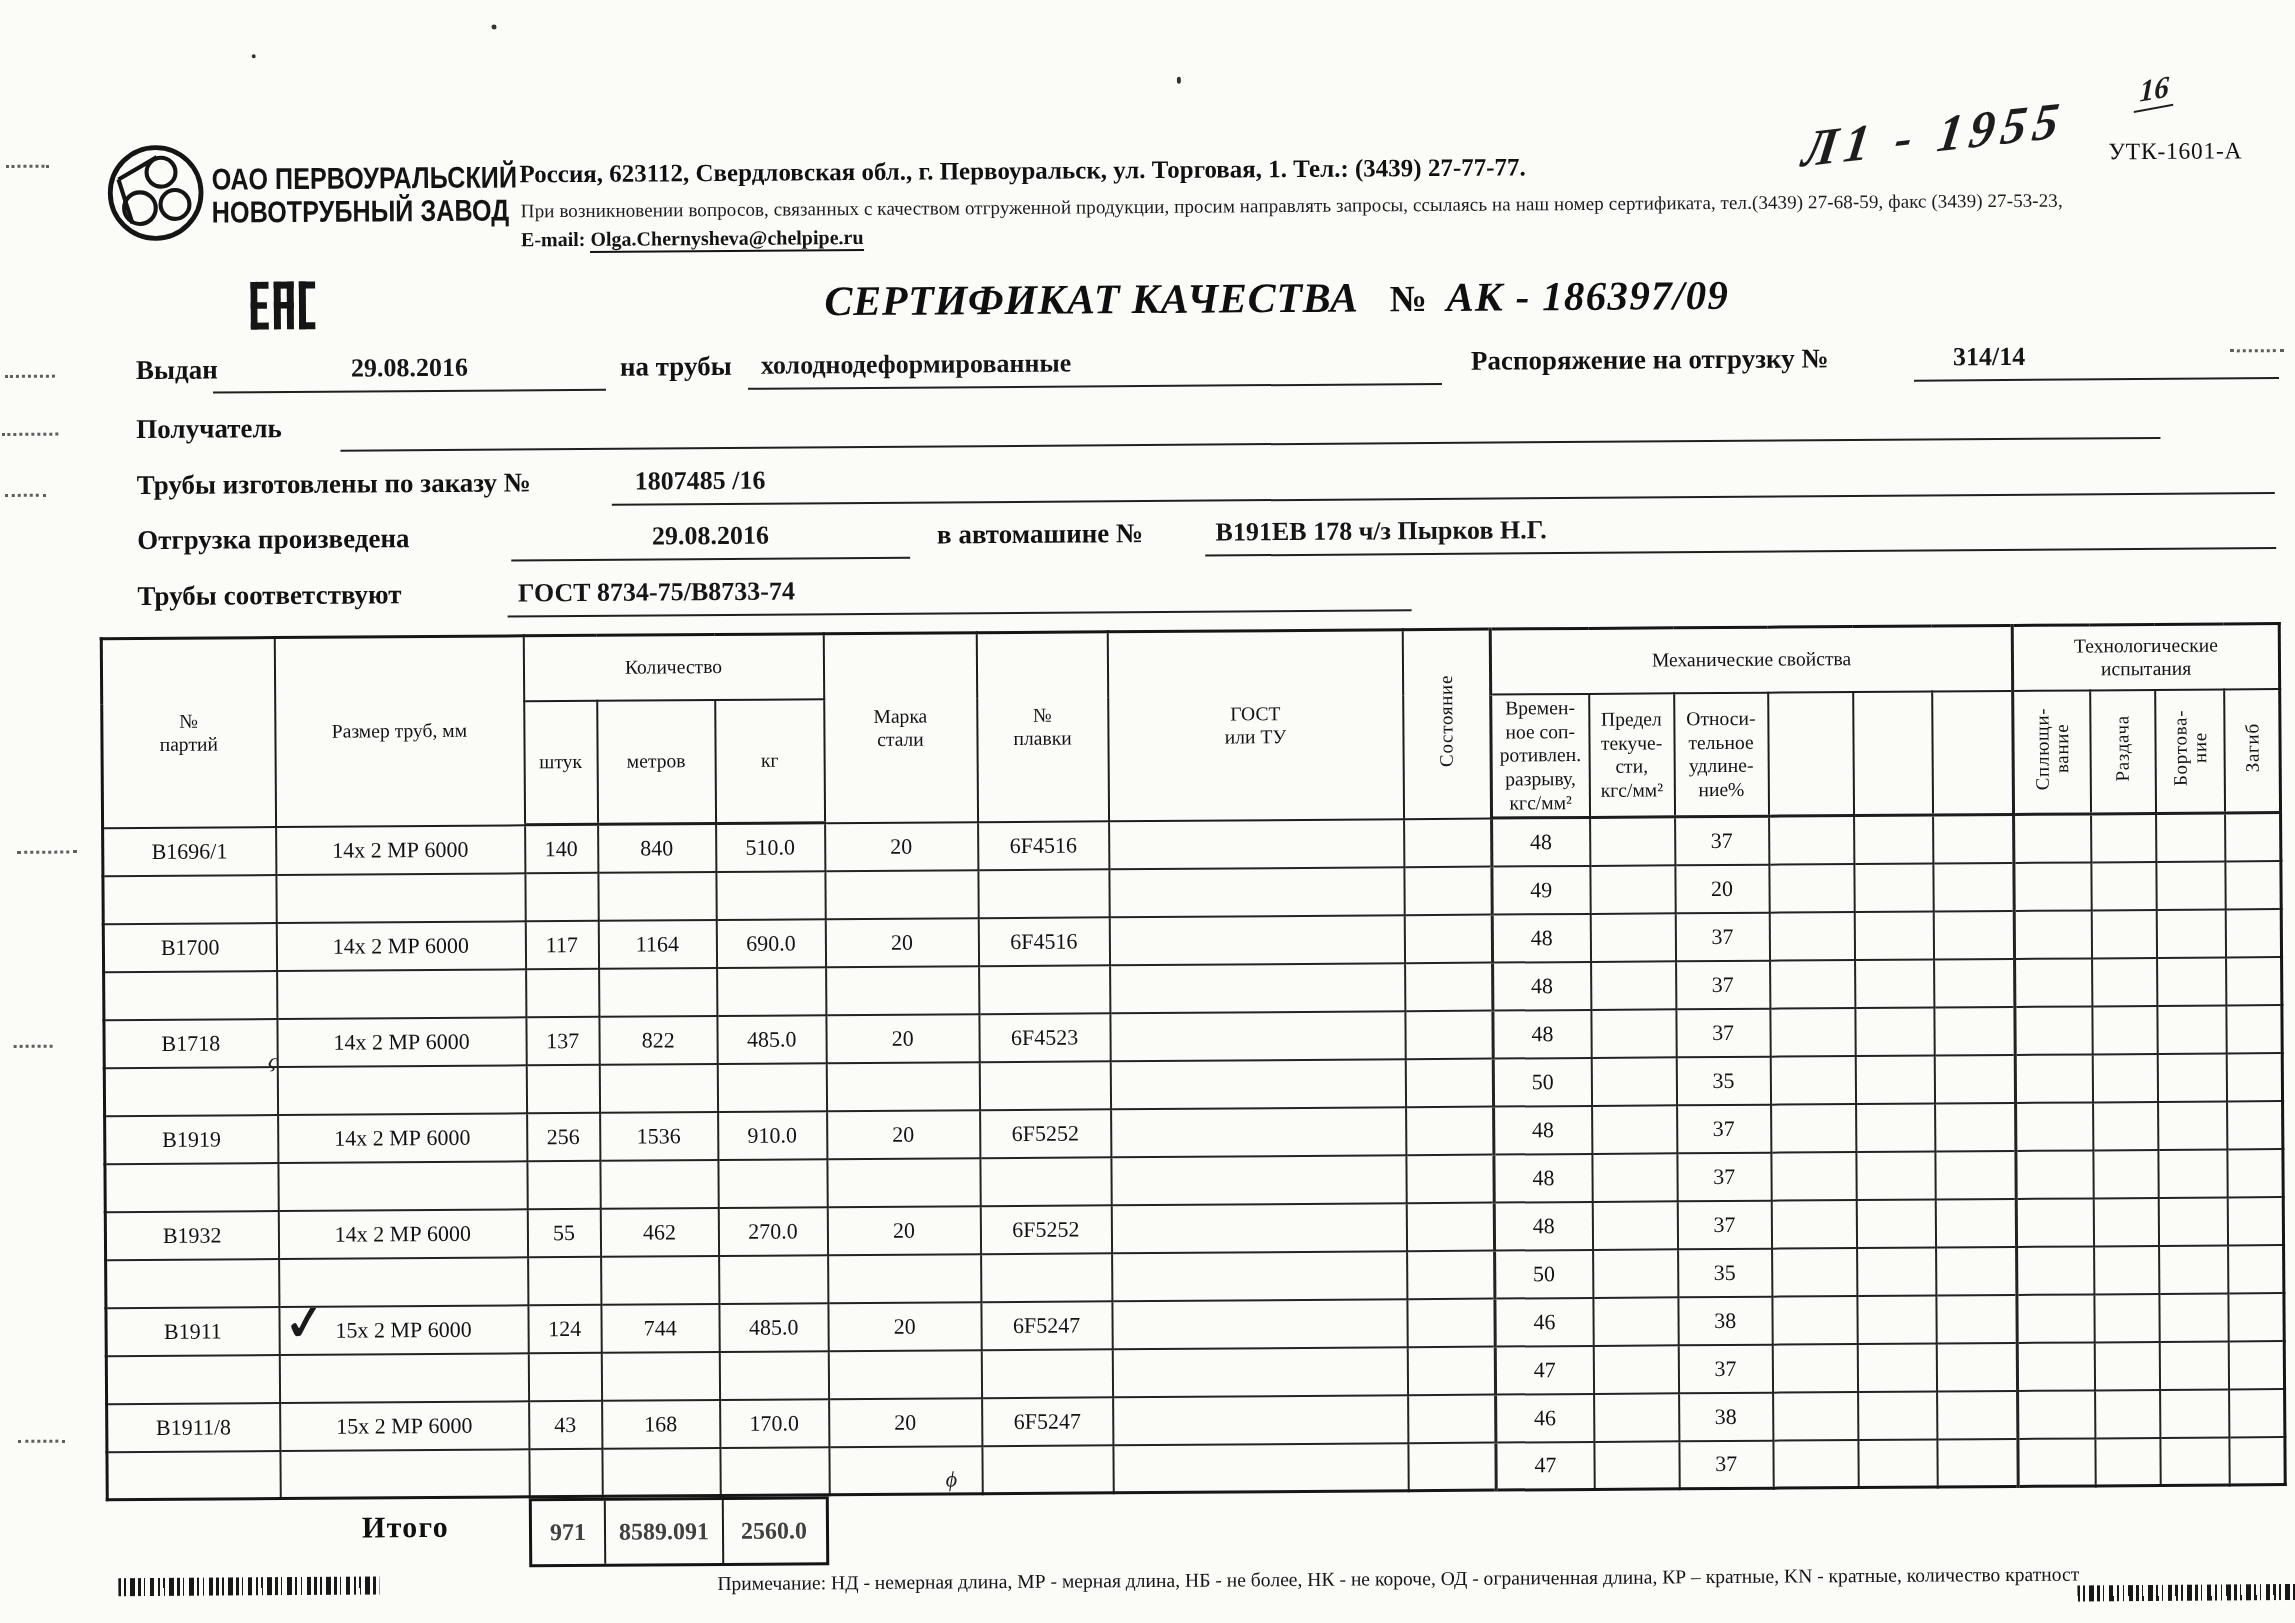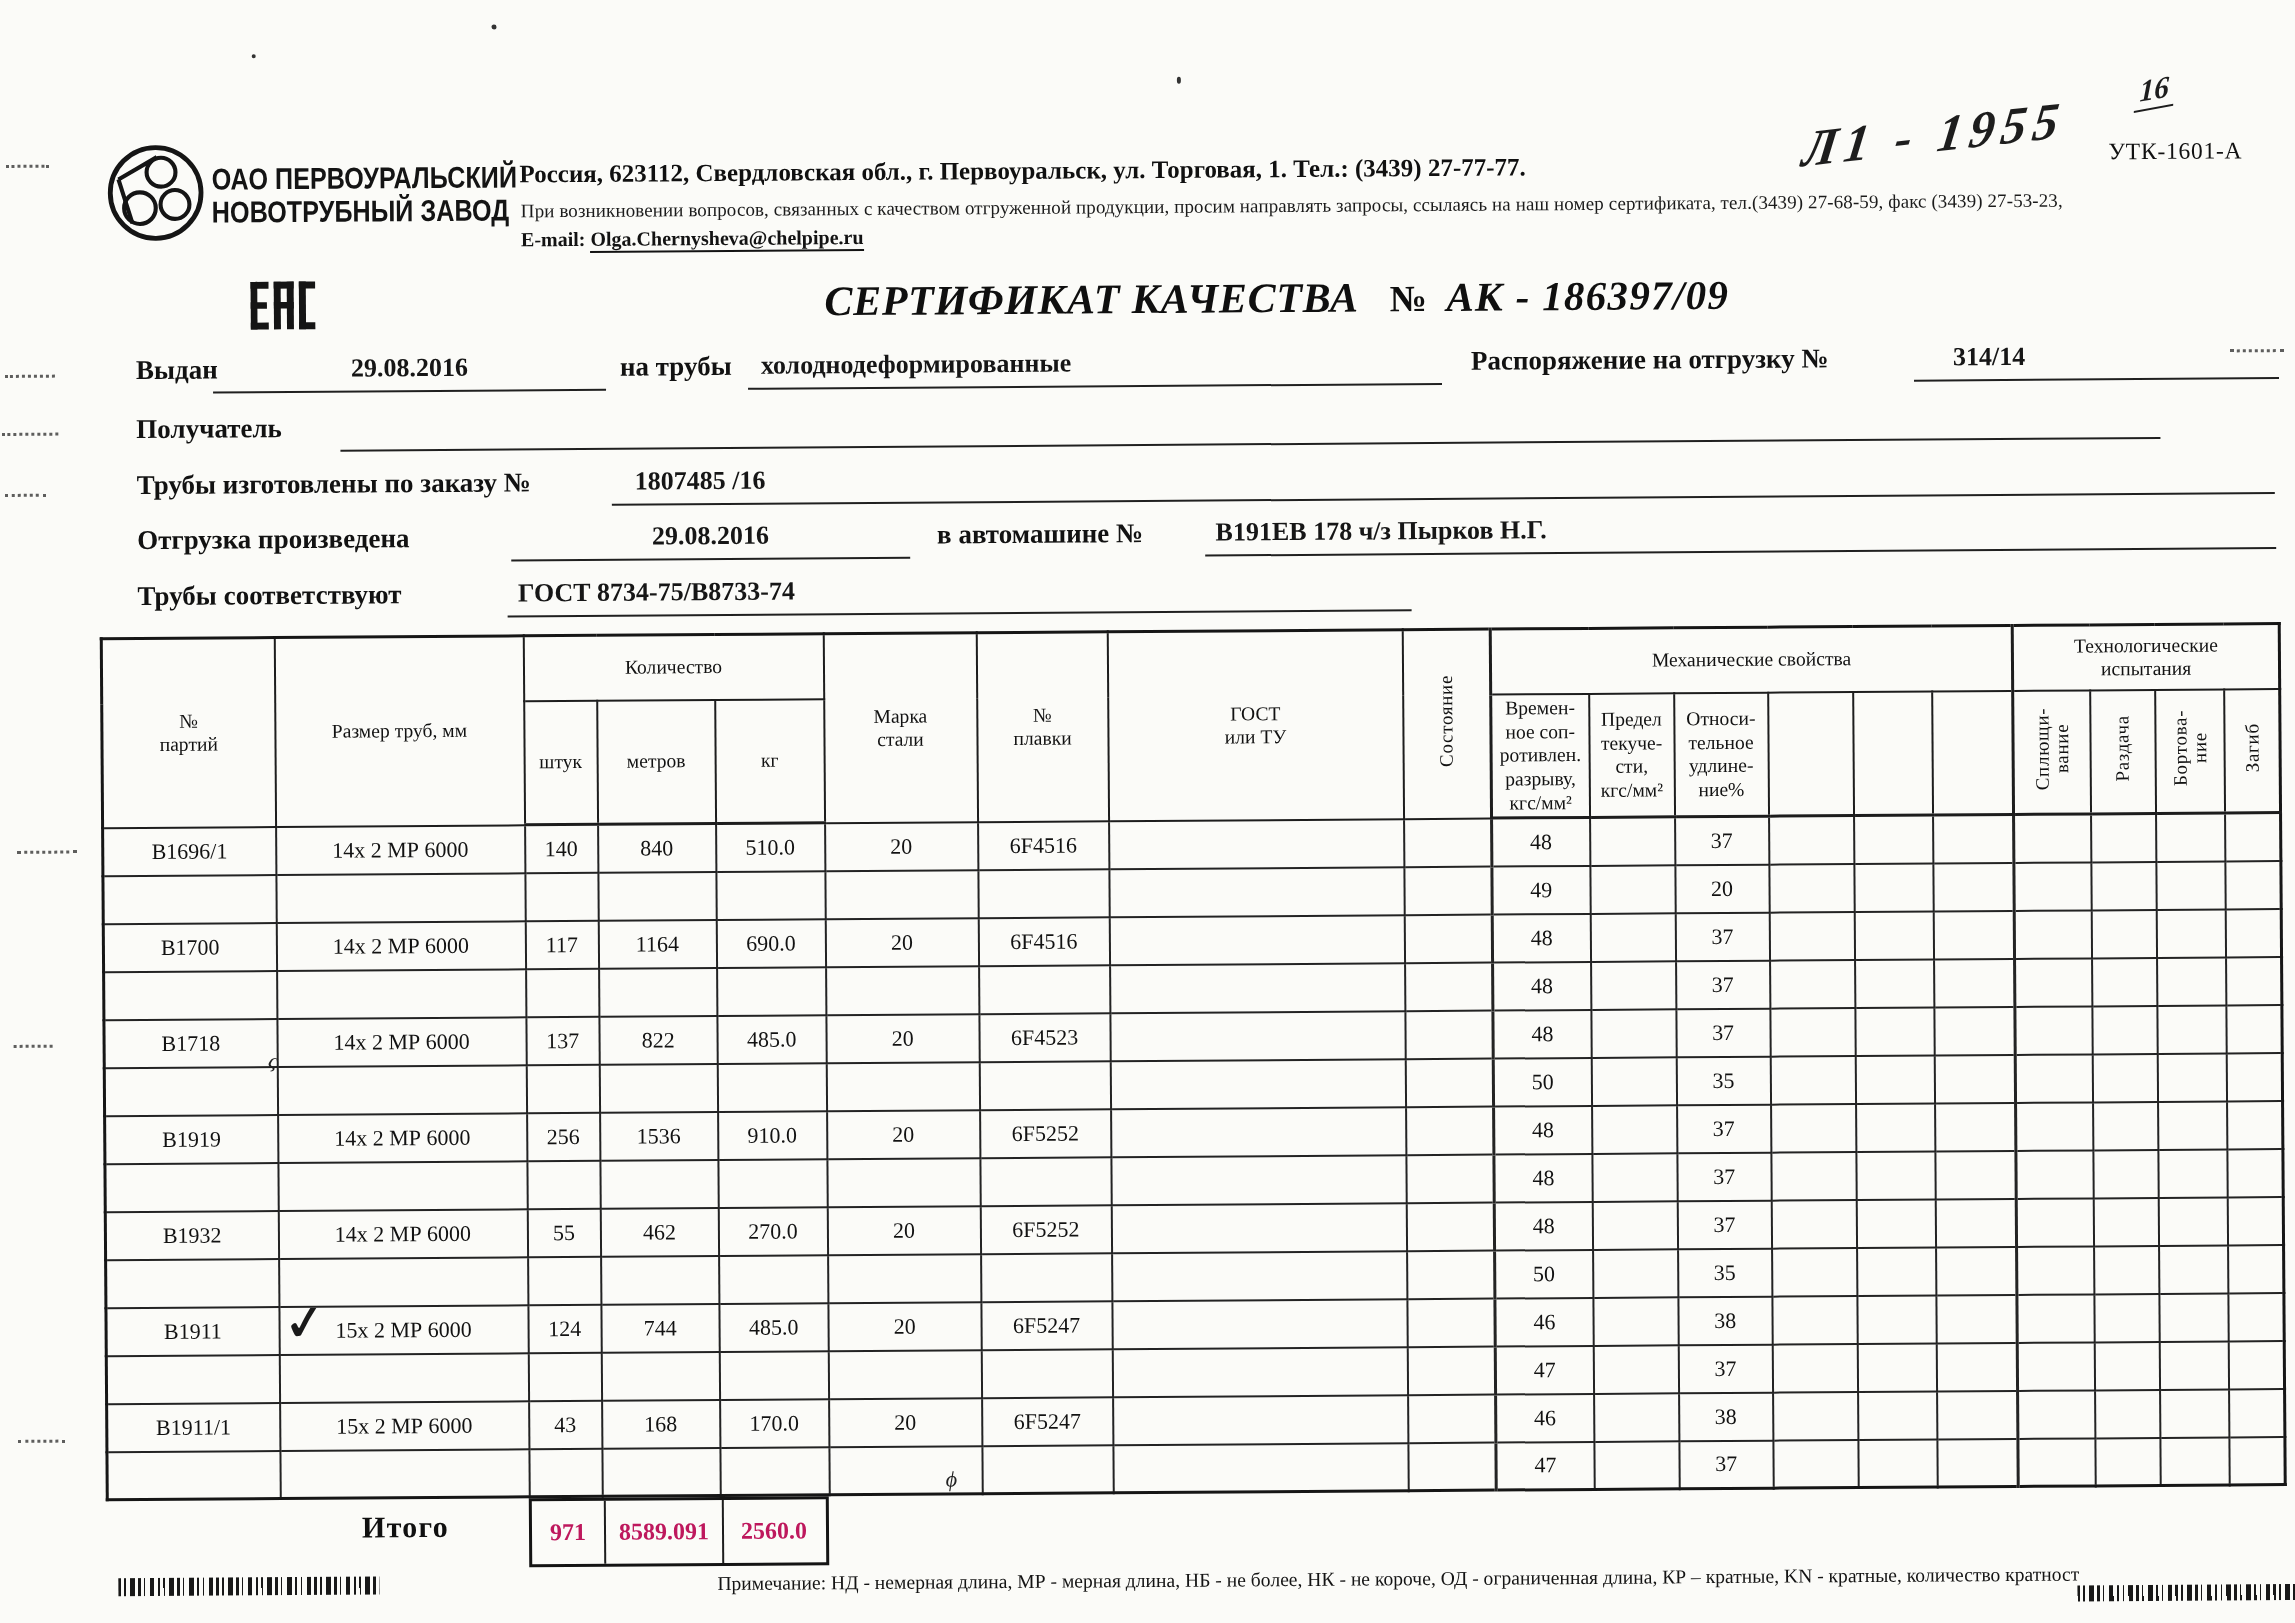--- a/index.html
+++ b/index.html
@@ -113,21 +113,21 @@
   #total-label{
     position:absolute;left:357px;top:1505px;
     font-weight:700;font-size:30px;letter-spacing:1.3px;color:#101010;
   }
   #total-box{
     position:absolute;left:524px;top:1494px;width:300px;height:69px;
     border:3.9px solid #141414;display:flex;box-sizing:border-box;
   }
   #total-box .tcell{
     display:flex;align-items:center;justify-content:center;
-    font-weight:700;font-size:24px;box-sizing:border-box;color:#be185d;
+    font-weight:700;font-size:24px;box-sizing:border-box;color:#404040;
   }
   #total-box .tcell + .tcell{border-left:2px solid #1d1d1d;}
   
   #footnote{
     position:absolute;left:712px;top:1570px;width:1584px;
     font-size:19.6px;white-space:nowrap;letter-spacing:0px;color:#141414;
   }
   
   .barcode{
     position:absolute;
@@ -537,21 +537,21 @@
           <td><span>37</span></td>
           <td><span></span></td>
           <td><span></span></td>
           <td><span></span></td>
           <td><span></span></td>
           <td><span></span></td>
           <td><span></span></td>
           <td><span></span></td>
         </tr>
         <tr>
-          <td><span>В1911/1</span></td>
+          <td><span>В1911/8</span></td>
           <td><span>15х 2 МР 6000</span></td>
           <td><span>43</span></td>
           <td><span>168</span></td>
           <td><span>170.0</span></td>
           <td><span>20</span></td>
           <td><span>6F5247</span></td>
           <td><span></span></td>
           <td><span></span></td>
           <td><span>46</span></td>
           <td><span></span></td>

